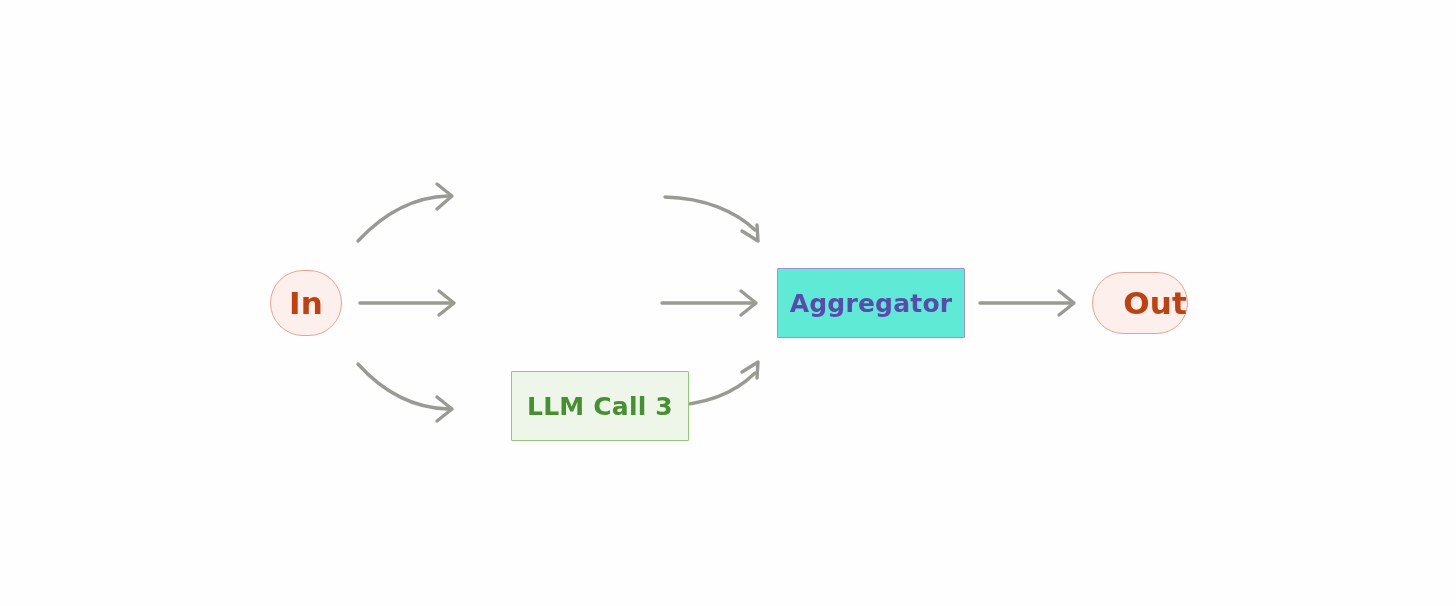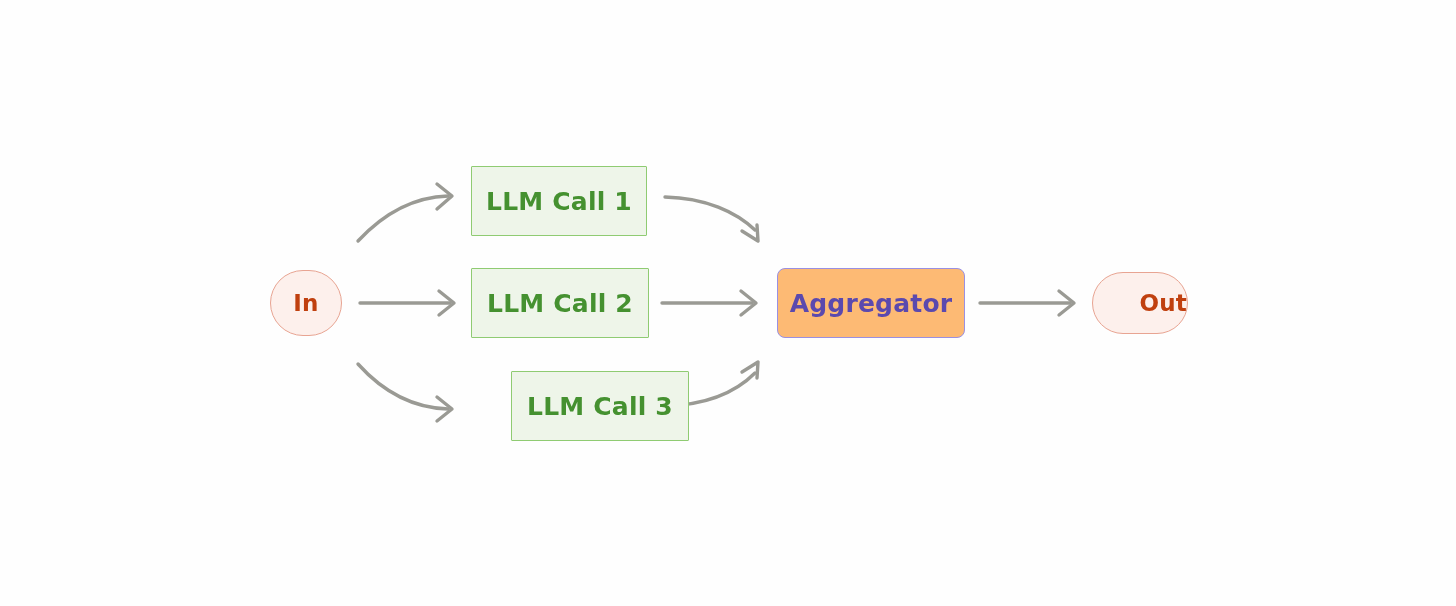--- a/index.html
+++ b/index.html
@@ -41,37 +41,37 @@
     white-space: nowrap;
   }
   
   .terminal {
     background: #fdf0ec;
     border: 1.6px solid #e8a492;
     border-radius: 999px;
   }
   .terminal .node-label {
     color: #c0400f;
-    font-size: 23px;
+    font-size: 31px;
   }
   
   .process {
     background: #eef5e9;
     border: 1.6px solid #8fcb72;
     border-radius: 1px;
   }
   .process .node-label {
     color: #459130;
     font-size: 25px;
   }
   
   .aggregator {
-    background: #fdba74;
+    background: #5eead4;
     border: 1.6px solid #9a90e2;
-    border-radius: 8px;
+    border-radius: 1px;
     text-align: right;
   }
   .aggregator .node-label {
     color: #5b49ae;
     font-size: 25px;
   }
 </style>
 </head>
 <body>
 
@@ -114,27 +114,21 @@
         <path d="M 980,303 L 1070,303"></path>
         <polyline points="1059,291 1074,303 1059,315"></polyline>
       </g>
     </g>
   </svg>
 
   <div class="node terminal" style="left:270px; top:270px; width:72px; height:66px;">
     <span class="node-label">In</span>
   </div>
 
-  <div class="node process" style="left:471px; top:166px; width:176px; height:70px;">
-    <span class="node-label">LLM Call 1</span>
-  </div>
 
-  <div class="node process" style="left:471px; top:268px; width:178px; height:70px;">
-    <span class="node-label">LLM Call 2</span>
-  </div>
 
   <div class="node process" style="left:471px; top:371px; width:178px; height:70px;margin-left:40px;">
     <span class="node-label">LLM Call 3</span>
   </div>
 
   <div class="node aggregator" style="left:777px; top:268px; width:188px; height:70px;">
     <span class="node-label">Aggregator</span>
   </div>
 
   <div class="node terminal" style="left:1092px; top:272px; width:96px; height:62px;justify-content:flex-end;">

